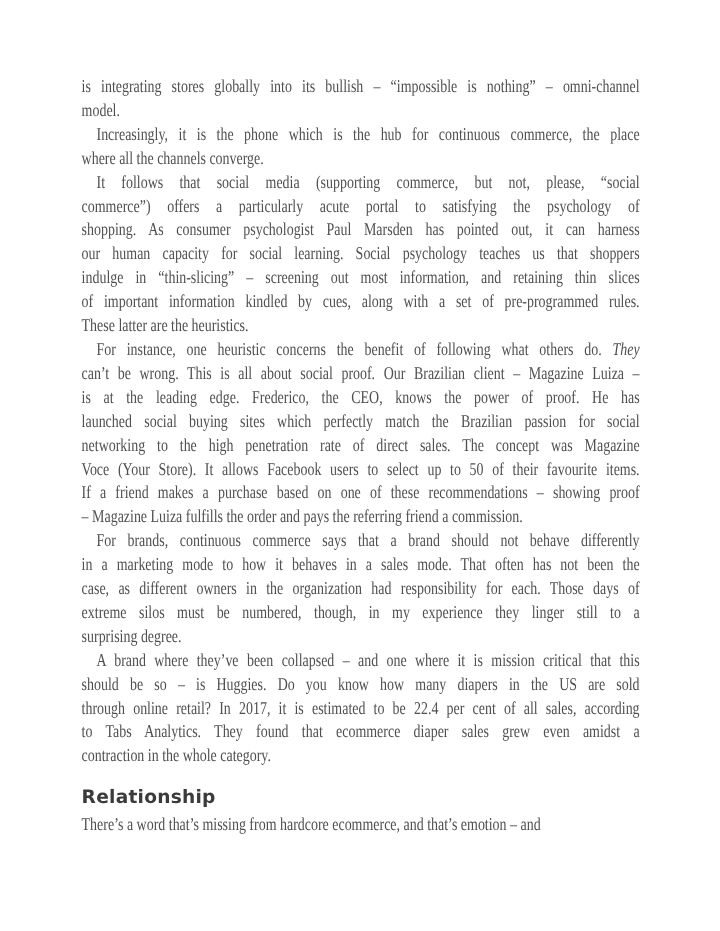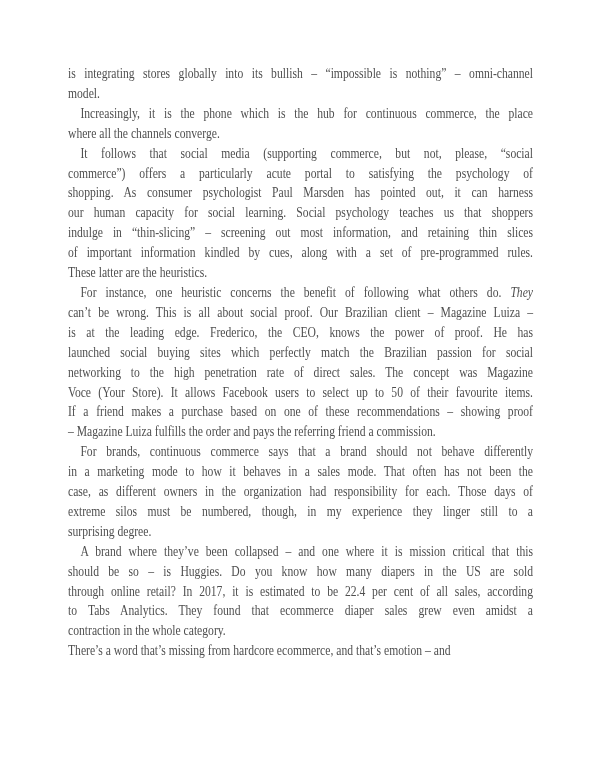--- a/index.html
+++ b/index.html
@@ -84,15 +84,16 @@
       <div class="line first-indent">For brands, continuous commerce says that a brand should not behave differently</div>
       <div class="line">in a marketing mode to how it behaves in a sales mode. That often has not been the</div>
       <div class="line">case, as different owners in the organization had responsibility for each. Those days of</div>
       <div class="line">extreme silos must be numbered, though, in my experience they linger still to a</div>
       <div class="line last">surprising degree.</div>
       <div class="line first-indent">A brand where they’ve been collapsed – and one where it is mission critical that this</div>
       <div class="line">should be so – is Huggies. Do you know how many diapers in the US are sold</div>
       <div class="line">through online retail? In 2017, it is estimated to be 22.4 per cent of all sales, according</div>
       <div class="line">to Tabs Analytics. They found that ecommerce diaper sales grew even amidst a</div>
       <div class="line last">contraction in the whole category.</div>
+      <div class="heading">Relationship</div>
       <div class="line last">There’s a word that’s missing from hardcore ecommerce, and that’s emotion – and</div>
     </div>
 </div>
 
 </body></html>

